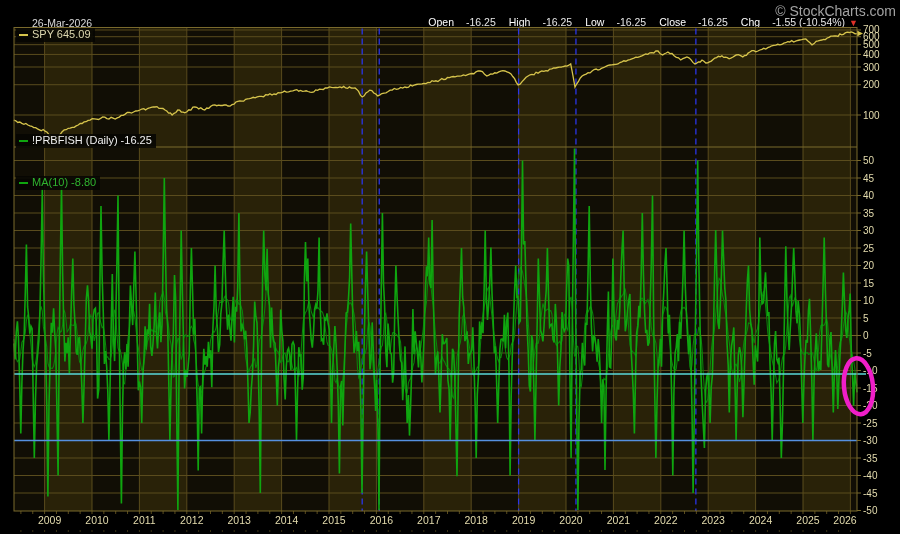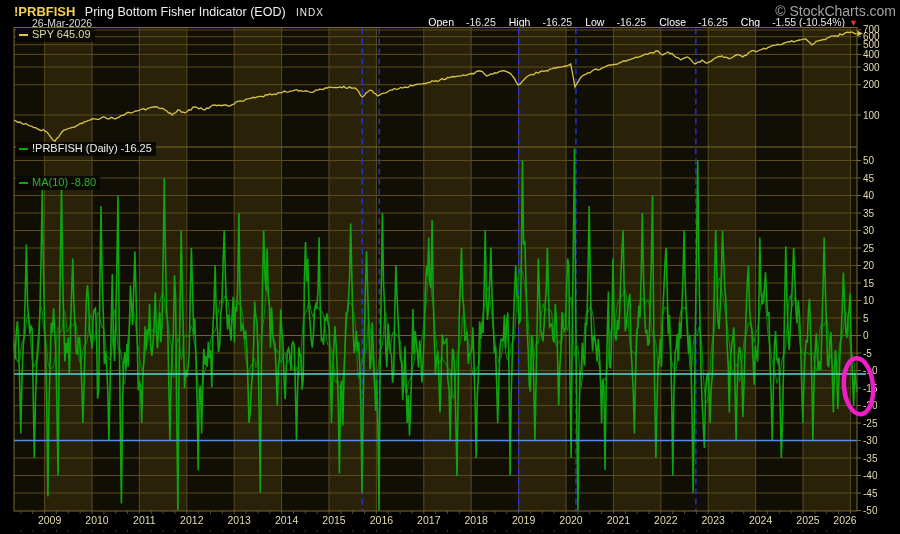--- a/index.html
+++ b/index.html
@@ -17,25 +17,20 @@
   .quote .arrow{color:#e03228;font-size:9px;margin-left:4px;}
   svg{position:absolute;left:0;top:0;}
   .lg{position:absolute;background:rgba(6,6,2,0.88);padding:0 4px 1px 3px;font-size:11px;
       white-space:nowrap;line-height:13px;}
   .sw{display:inline-block;width:9px;height:2px;vertical-align:middle;margin-right:4px;}
 </style>
 </head>
 <body>
 
 <div class="stage">
-  <div class="hdr1">
-    <span class="sym">!PRBFISH</span>
-    <span class="ttl">Pring Bottom Fisher Indicator (EOD)</span>
-    <span class="exch">INDX</span>
-  </div>
   <span class="copyright">© StockCharts.com</span>
   <span class="date">26-Mar-2026</span>
   <div class="quote" id="quote-line"><span class="lbl">Open</span><span class="val">-16.25</span><span class="lbl">High</span><span class="val">-16.25</span><span class="lbl">Low</span><span class="val">-16.25</span><span class="lbl">Close</span><span class="val">-16.25</span><span class="lbl">Chg</span><span class="val">-1.55 (-10.54%)</span><span class="arrow" style="color: rgb(224, 50, 40);">▼</span></div>
 
   <svg id="chart" width="900" height="534" viewBox="0 0 900 534">
       <g>
         <rect x="14" y="27.5" width="30.6" height="483.5" fill="#110e05"></rect>
         <rect x="44.6" y="27.5" width="47.4" height="483.5" fill="#292208"></rect>
         <rect x="92" y="27.5" width="47.400000000000006" height="483.5" fill="#110e05"></rect>
         <rect x="139.4" y="27.5" width="47.400000000000006" height="483.5" fill="#292208"></rect>
@@ -340,19 +335,19 @@
         <text x="760.6" y="524">2024</text>
         <text x="808" y="524">2025</text>
         <text x="845" y="524">2026</text>
       </g>
       <ellipse cx="858.4580000000034" cy="386.25" rx="14.5" ry="28" fill="none" stroke="#f01ec8" stroke-width="4.5" transform="rotate(-5 858.4580000000034 386.25)"></ellipse>
     </svg>
 
   <div class="lg" style="left:16px;top:28px;">
     <span class="sw" id="sw-spy" style="background: rgb(214, 196, 76);"></span><span style="color:#ddd8b0;">SPY 645.09</span>
   </div>
-  <div class="lg" style="left:16px;top:142px;">
+  <div class="lg" style="left:16px;top:134px;">
     <span class="sw" id="sw-osc" style="background: rgb(15, 165, 15);"></span><span style="color:#efefef;">!PRBFISH (Daily) -16.25</span>
   </div>
   <div class="lg" style="left:16px;top:176px;">
     <span class="sw" id="sw-ma" style="background: rgb(15, 165, 15);"></span><span style="color:#2fb32f;">MA(10) -8.80</span>
   </div>
 </div>
 
 </body></html>

